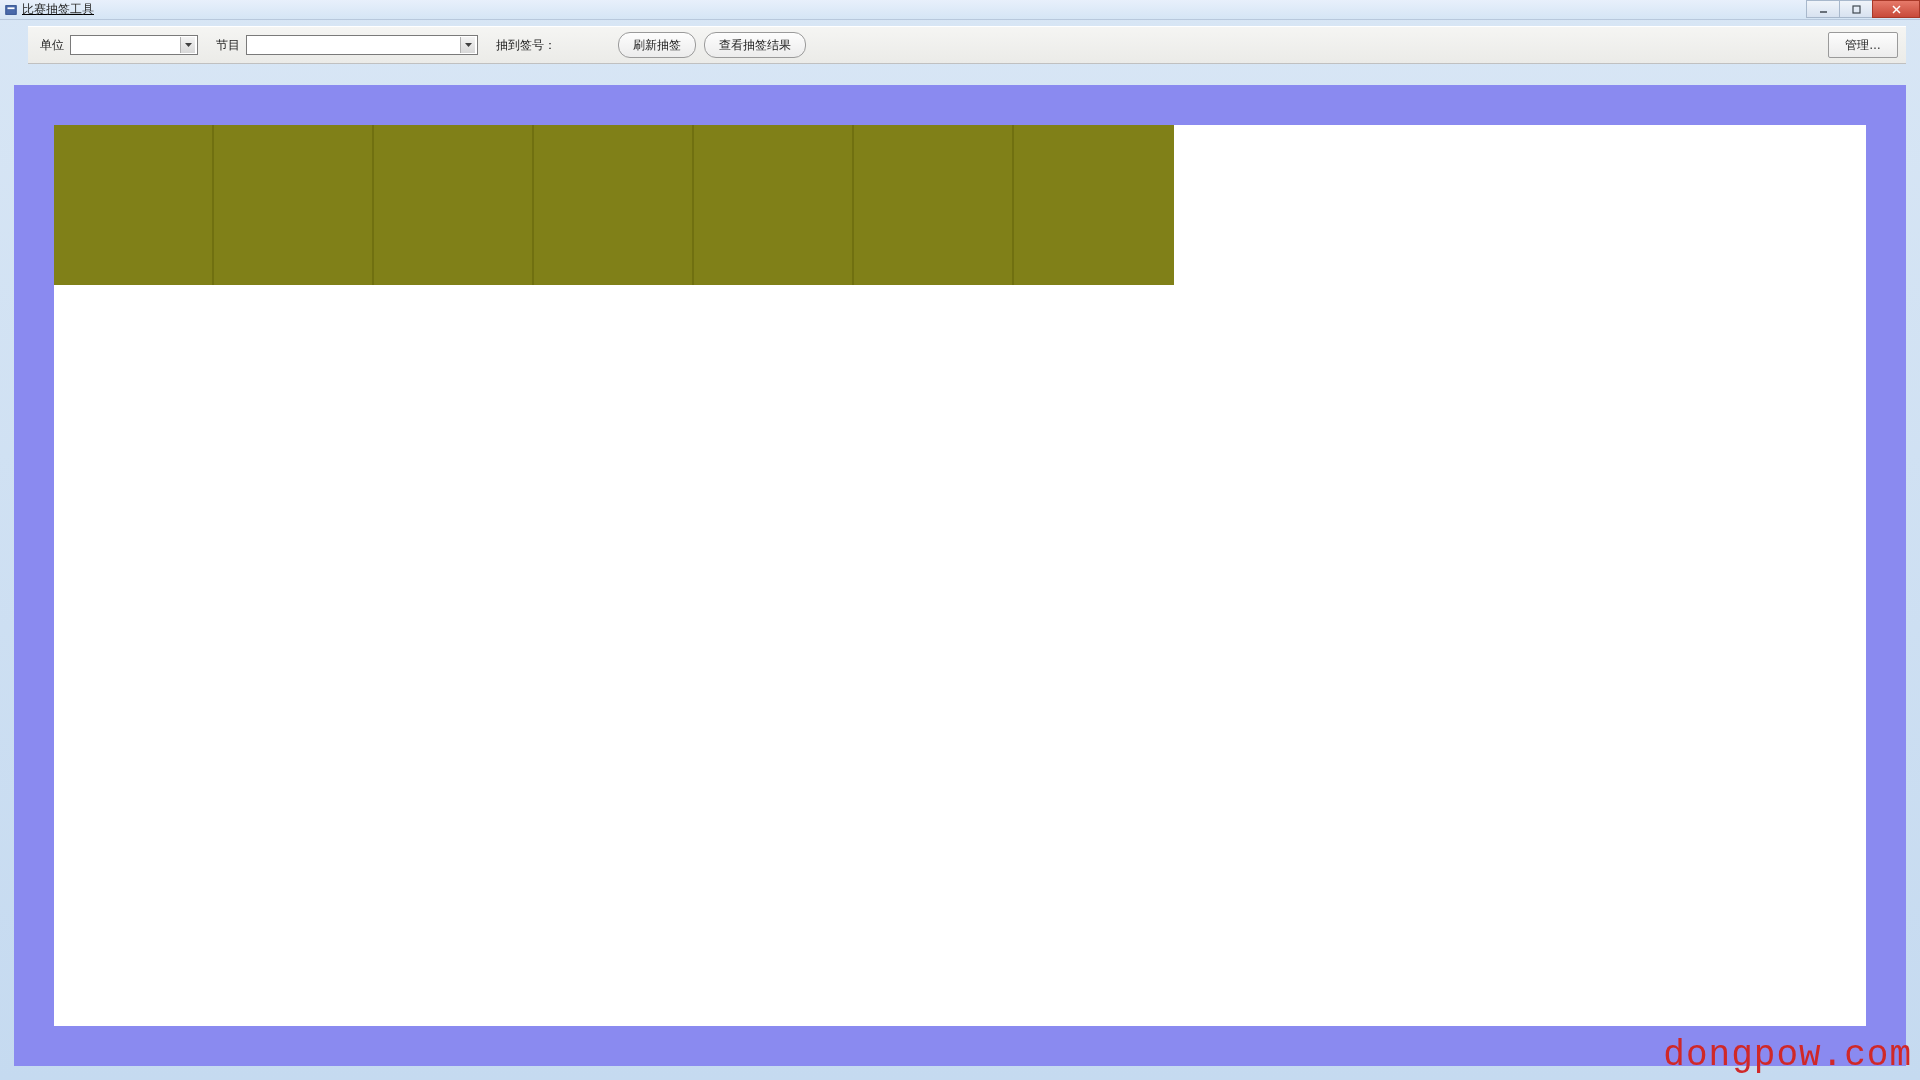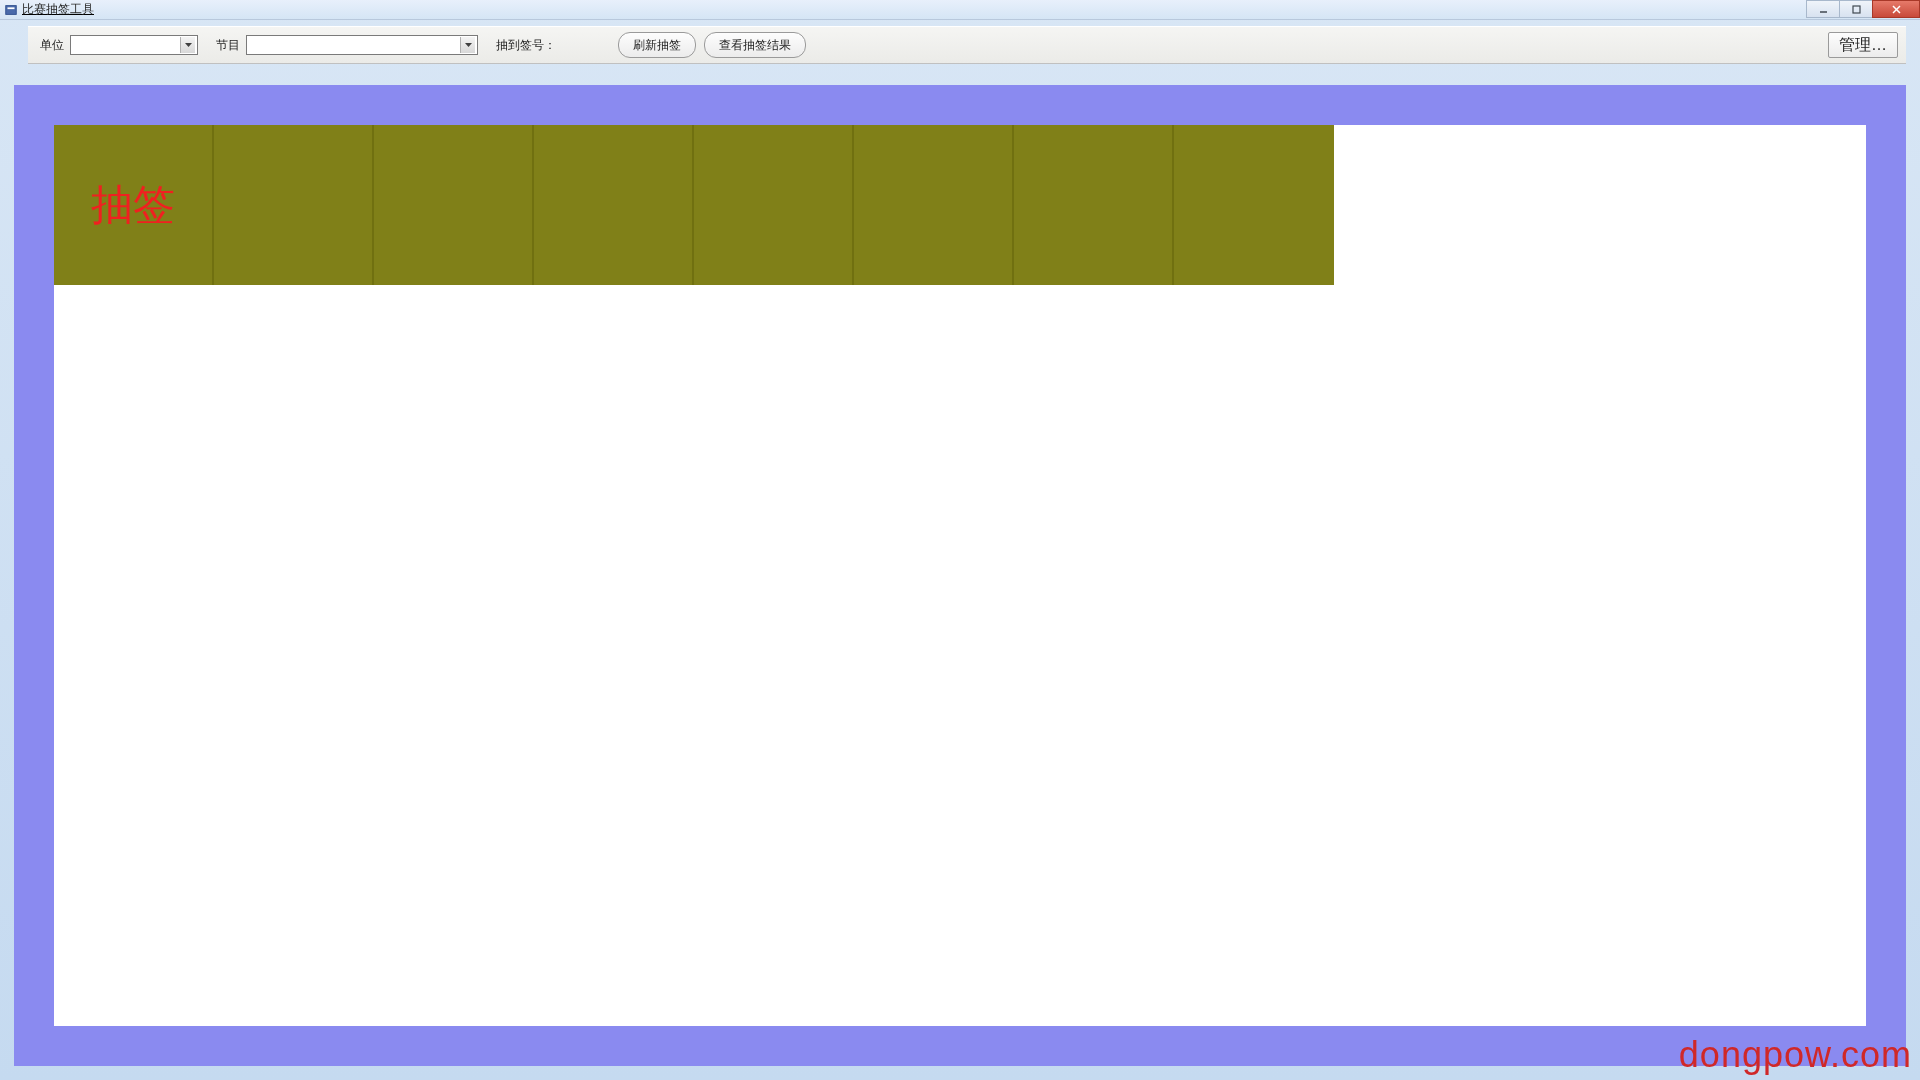--- a/index.html
+++ b/index.html
@@ -90,27 +90,27 @@
       color: #222;
       cursor: pointer;
       margin-left: 8px;
       display: inline-flex; align-items: center; justify-content: center;
       font-size: 12px;
     }
     .tb-button:first-of-type { margin-left: 56px; }
     .tb-manage {
       position: absolute; right: 8px;
       height: 26px;
-      padding: 0 10px;
+      padding: 0 16px;
       background: linear-gradient(to bottom, #fdfdfd, #ececec);
       border: 1px solid #9a9a9a;
       border-radius: 2px;
       color: #222;
       cursor: pointer;
-      font-size: 16px;
+      font-size: 12px;
       display: inline-flex; align-items: center;
     }
 
     .workspace {
       position: absolute;
       left: 14px; right: 14px; top: 85px; bottom: 14px;
       background: #8a8af0;
       padding: 40px;
     }
     .canvas {
@@ -133,21 +133,21 @@
     .cell:last-child { border-right: none; }
     .cell-label {
       color: #f02020;
       font-size: 42px;
       font-family: SimSun, serif;
     }
 
     .watermark {
       position: absolute;
       right: 8px; bottom: 4px;
-      font-family: Liberation Sans, sans-serif;
+      font-family: Liberation Mono, monospace;
       font-size: 36px;
       color: #d02828;
       letter-spacing: 1px;
     }
   </style>
 </head>
 <body>
 
 <div class="title-bar">
   <span class="app-icon">
@@ -199,23 +199,20 @@
   <button class="tb-button">刷新抽签</button>
   <button class="tb-button">查看抽签结果</button>
 
   <button class="tb-manage">管理…</button>
 </div>
 
 <div class="workspace">
   <div class="canvas">
     <div class="grid-row">
       <div class="cell">
-        <span class="cell-label">抽签</span>
-      </div>
-      <div class="cell">
         <span class="cell-label"></span>
       </div>
       <div class="cell">
         <span class="cell-label"></span>
       </div>
       <div class="cell">
         <span class="cell-label"></span>
       </div>
       <div class="cell">
         <span class="cell-label"></span>

